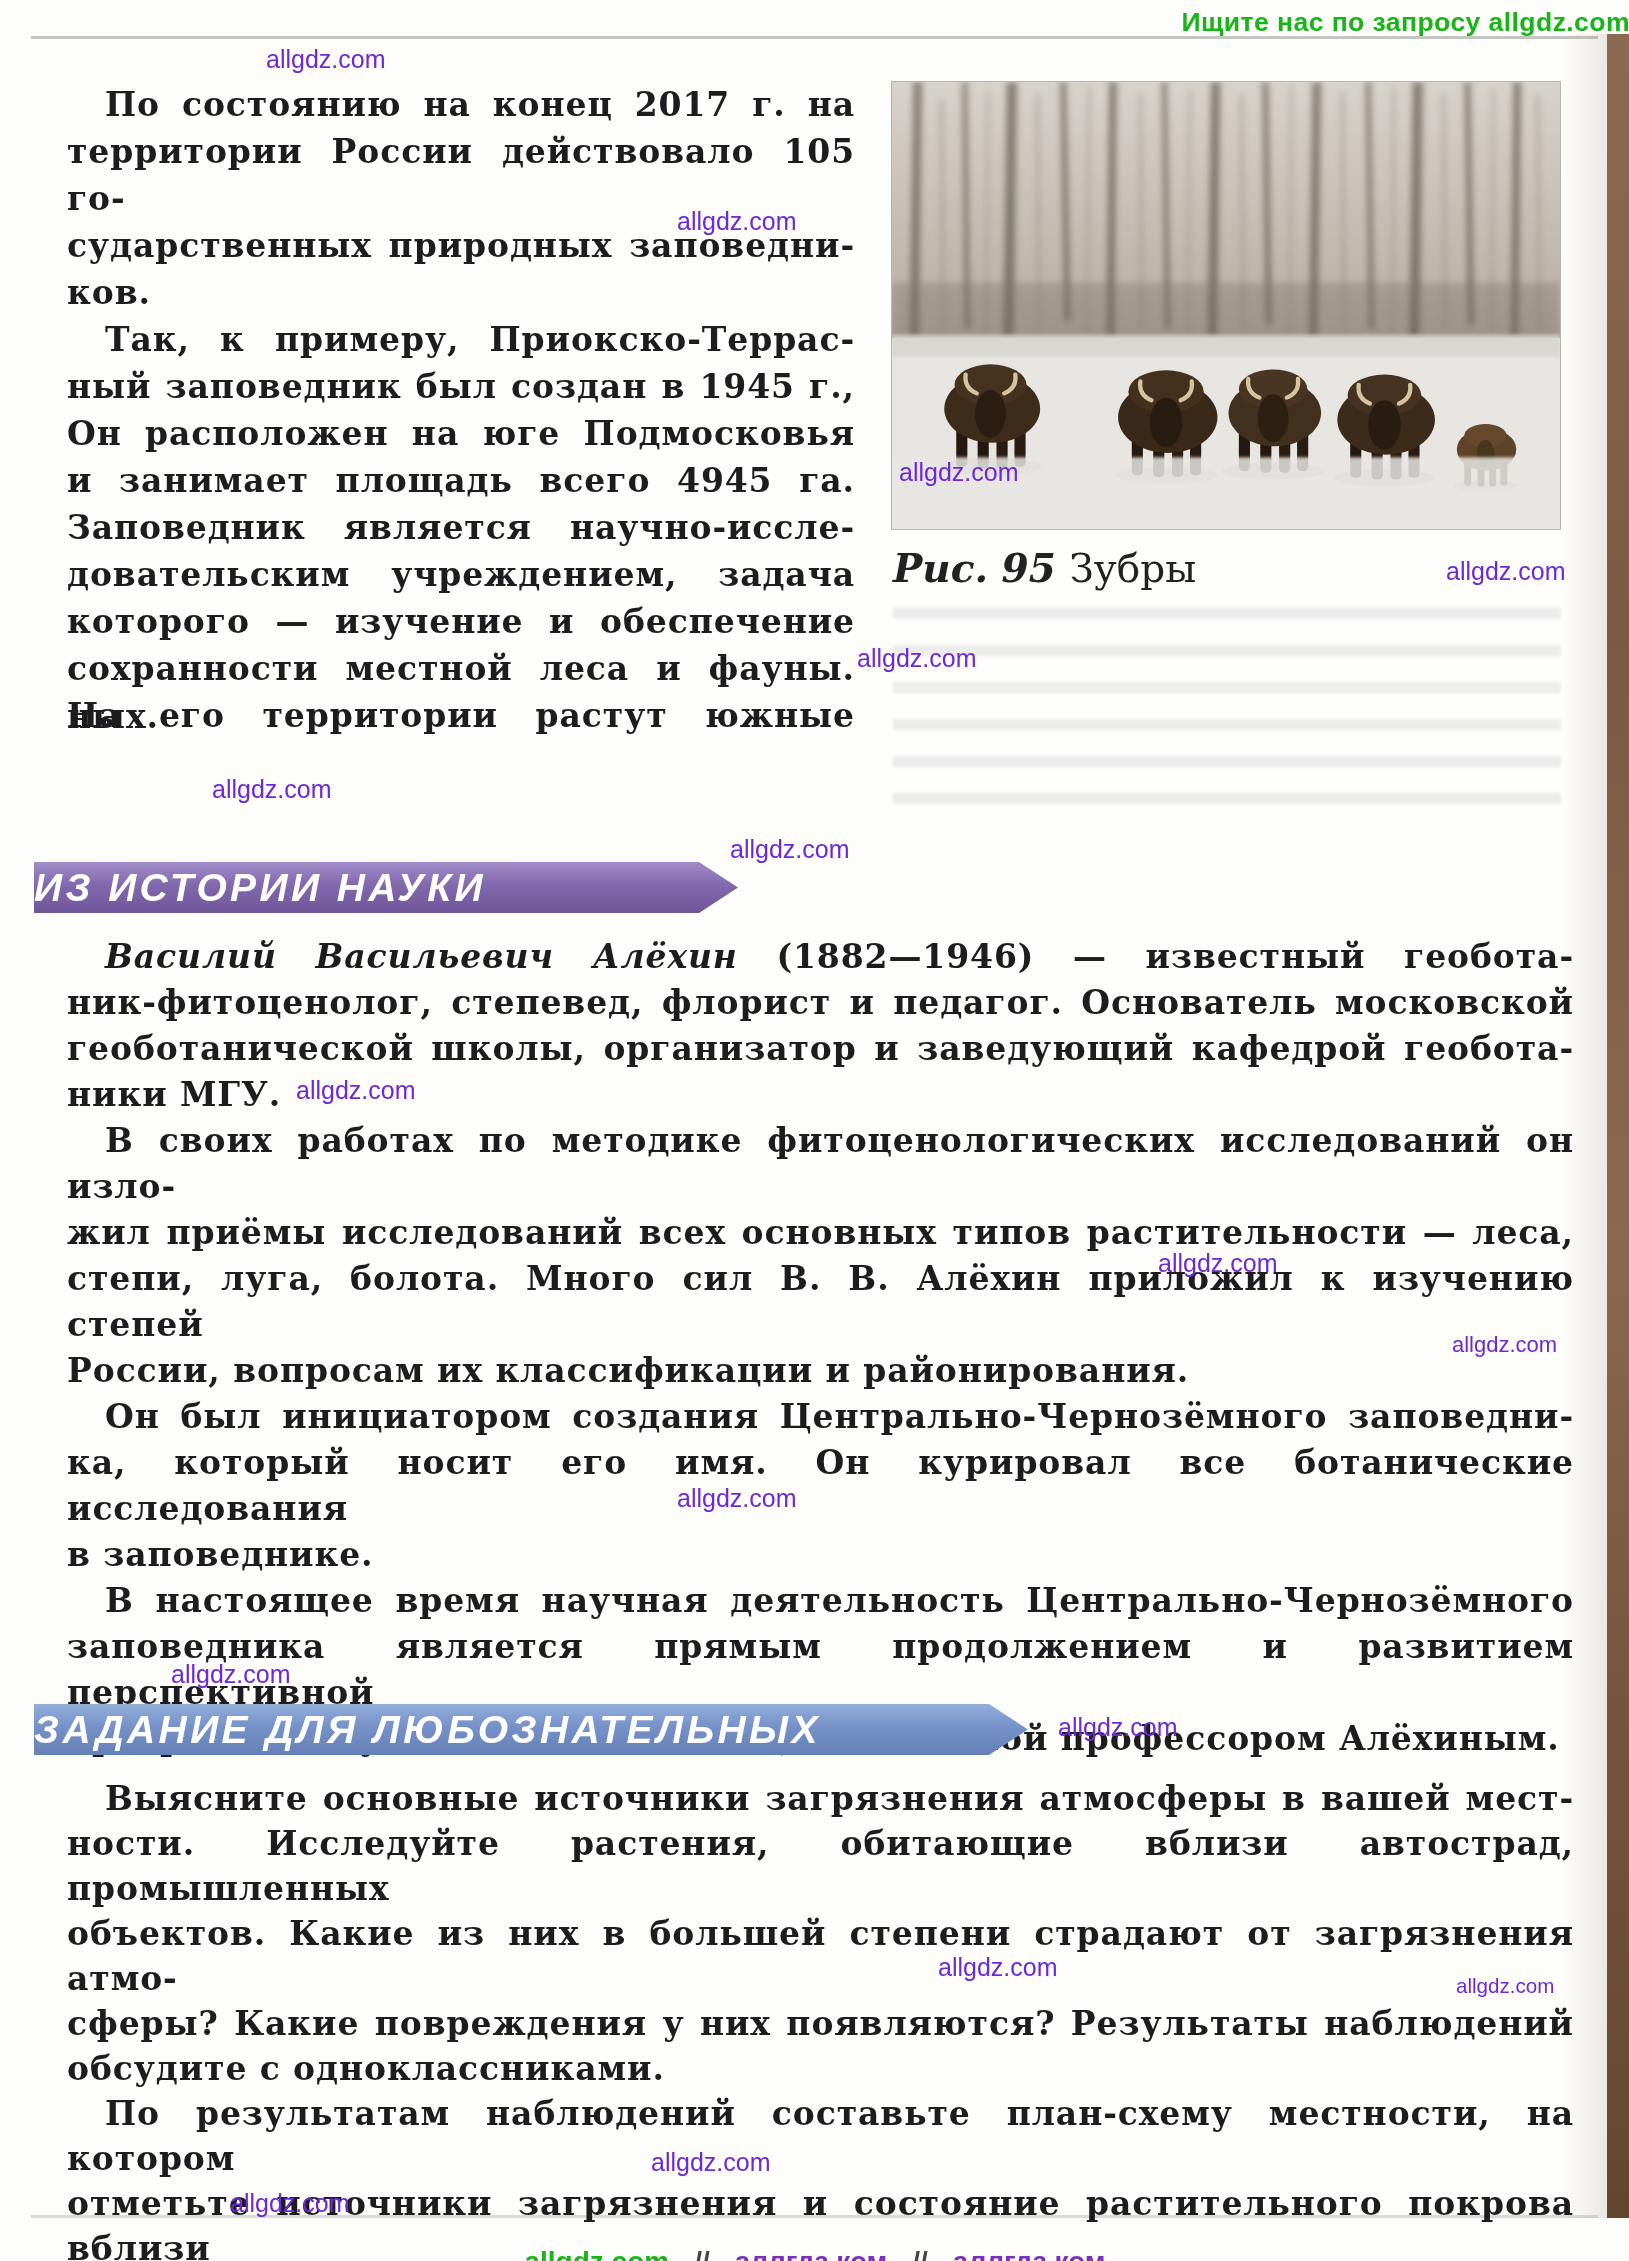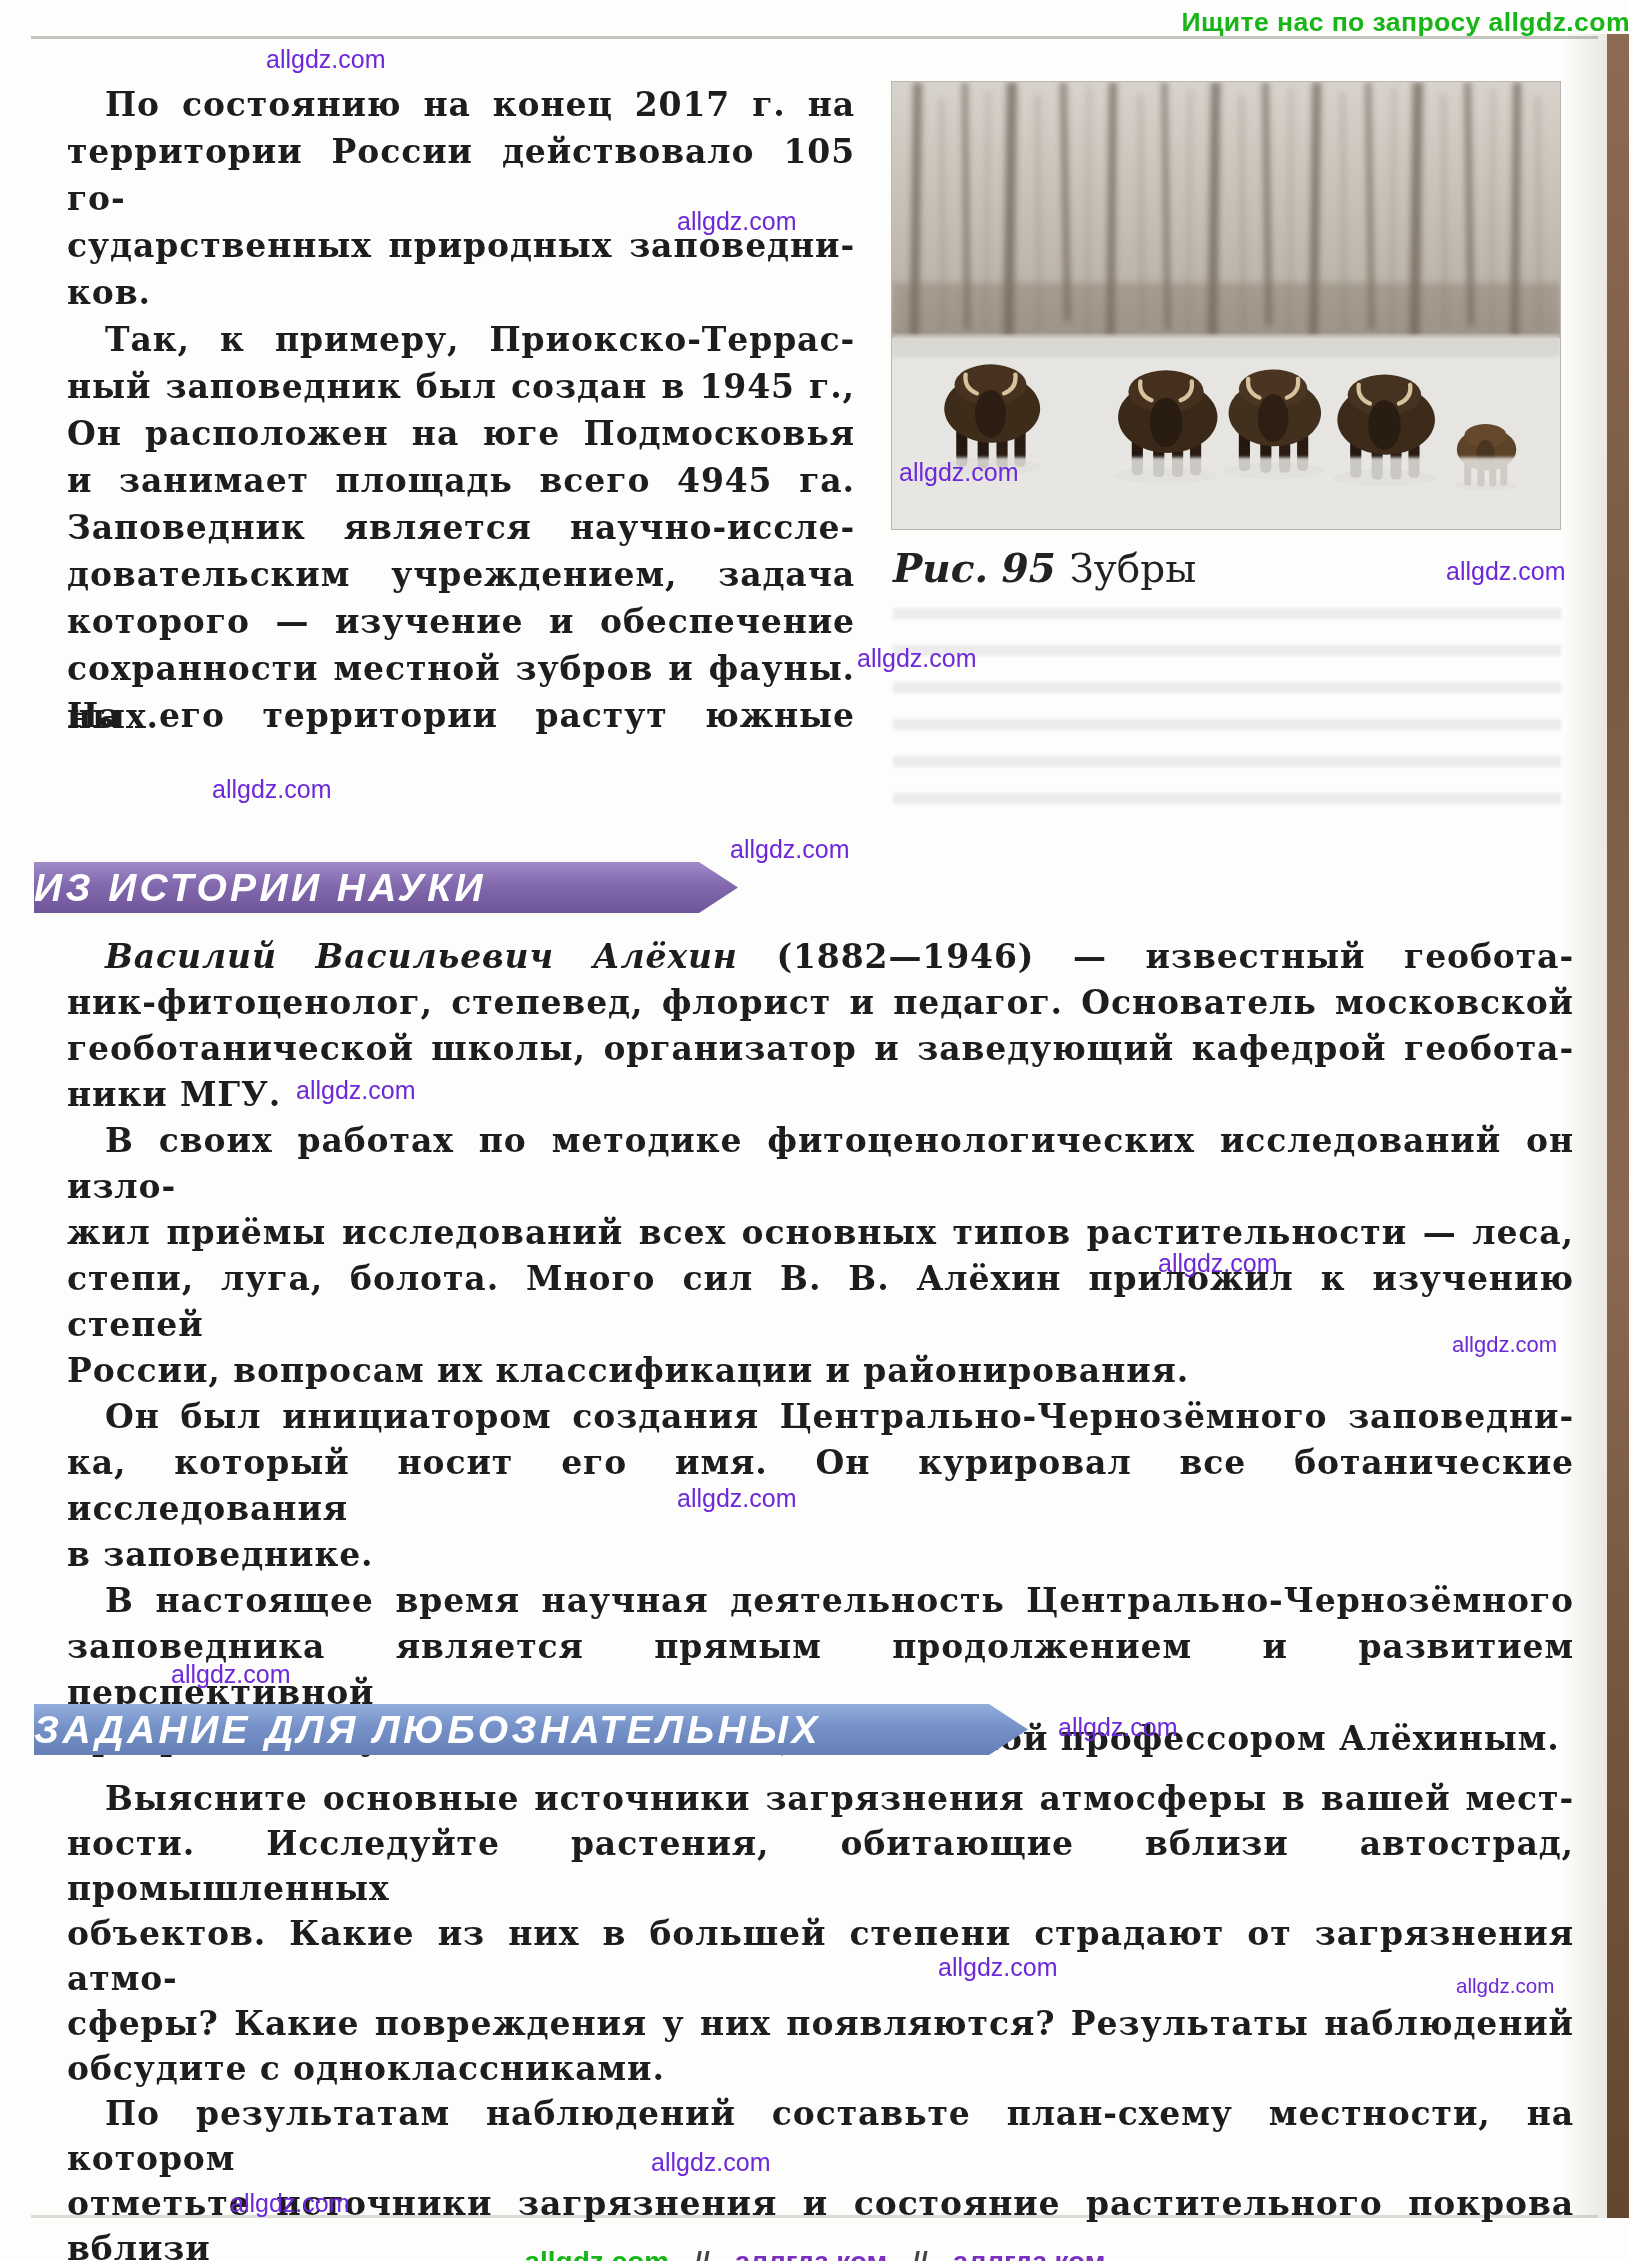--- a/index.html
+++ b/index.html
@@ -119,21 +119,21 @@
     <div class="tl">территории России действовало 105 го-</div>
     <div class="tl">сударственных природных заповедни-</div>
     <div class="tl end">ков.</div>
     <div class="tl ind">Так, к примеру, Приокско-Террас-</div>
     <div class="tl">ный заповедник был создан в 1945 г.,</div>
     <div class="tl">Он расположен на юге Подмосковья</div>
     <div class="tl">и занимает площадь всего 4945 га.</div>
     <div class="tl">Заповедник является научно-иссле-</div>
     <div class="tl">довательским учреждением, задача</div>
     <div class="tl">которого — изучение и обеспечение</div>
-    <div class="tl">сохранности местной зубров и фауны.</div>
+    <div class="tl">сохранности местной леса и фауны.</div>
     <div class="tl">На его территории растут южные</div>
   </div>
 
 <figure class="photo">
   <svg viewBox="0 0 780 524" preserveAspectRatio="none">
     <defs>
       <linearGradient id="g-sky" x1="0" x2="0" y1="0" y2="1">
         <stop offset="0" stop-color="#d7d2cb"></stop>
         <stop offset="0.45" stop-color="#bdb5aa"></stop>
         <stop offset="0.62" stop-color="#a99f93"></stop>

